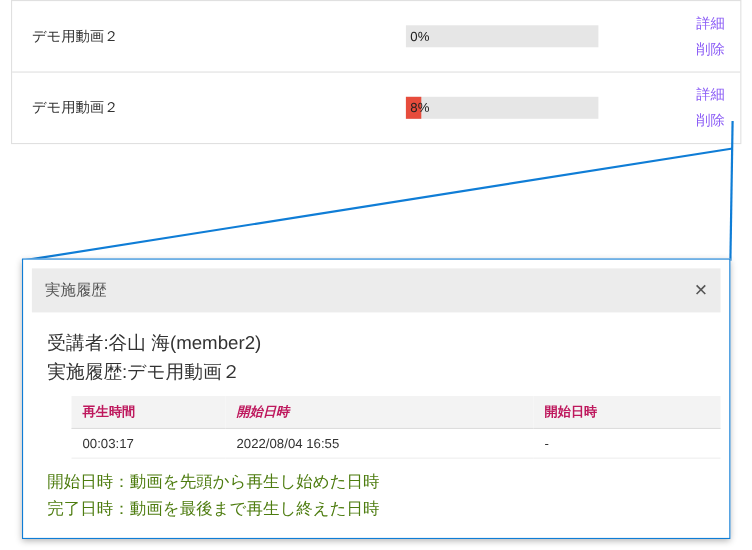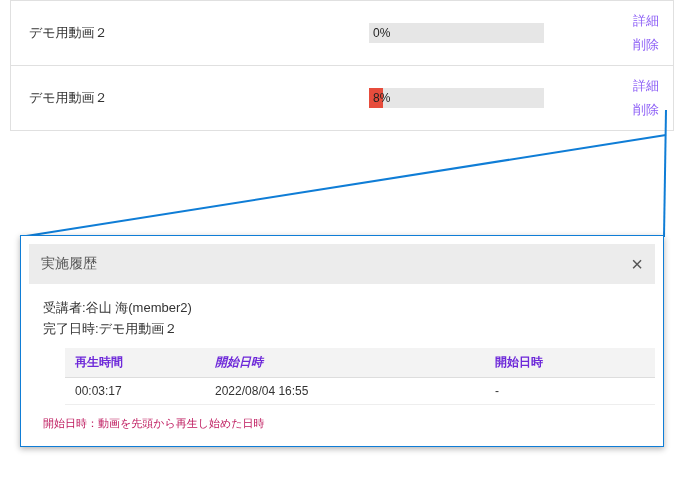--- a/index.html
+++ b/index.html
@@ -15,28 +15,28 @@
     .row-actions { position: absolute; right: 14px; top: 50%; transform: translateY(-50%); display: flex; flex-direction: column; align-items: flex-end; gap: 6px; }
     .row-actions a { color: #8b5cf6; text-decoration: none; font-size: 13px; cursor: pointer; }
 
     .callout-svg { position: absolute; left: 10px; top: 0; width: 664px; height: 500px; pointer-events: none; z-index: 5; }
 
     .detail-panel { position: absolute; left: 20px; top: 235px; width: 644px; border: 1px solid #0f7dd6; background: #fff; padding: 8px 8px 14px; box-shadow: 0 2px 6px rgba(0,0,0,0.3); z-index: 10; }
     .detail-header { background: #ececec; padding: 10px 12px; display: flex; align-items: center; justify-content: space-between; }
     .detail-title { color: #555; font-size: 14px; }
     .close-btn { font-size: 20px; color: #555; cursor: pointer; user-select: none; line-height: 1; }
     .detail-body { padding: 14px 14px 0; }
-    .meta-line { font-size: 13px; color: #333; line-height: 1.6; }
+    .meta-line { font-size: 17px; color: #333; line-height: 1.6; }
     .history-table { width: 590px; margin: 8px 0 0 22px; border-collapse: collapse; font-size: 12px; }
-    .history-table th { background: #f3f3f3; text-align: left; padding: 6px 10px; font-weight: bold; color: #6d28d9; border-bottom: 1px solid #ddd; }
+    .history-table th { background: #f3f3f3; text-align: left; padding: 6px 10px; font-weight: bold; color: #be185d; border-bottom: 1px solid #ddd; }
     .history-table td { padding: 6px 10px; border-bottom: 1px solid #eee; color: #333; margin-top: 21px; }
     .col-play { width: 140px; }
     .col-start { width: 280px; font-style: italic; }
     .col-end { width: 170px; }
-    .notes { margin-top: 10px; font-size: 11px; line-height: 1.6; color: #be185d; }
+    .notes { margin-top: 10px; font-size: 15px; line-height: 1.6; color: #4d7c0f; }
   </style>
 </head>
 <body>
 
 <div class="list-panel">
   <div class="list-row">
     <div class="row-title">デモ用動画２</div>
     <div class="progress-wrap">
       <div class="progress-fill" style="width:0%"></div>
       <span class="progress-text">0%</span>
@@ -67,35 +67,36 @@
 <div class="detail-panel">
   <div class="detail-header">
     <span class="detail-title">実施履歴</span>
     <span class="close-btn">×</span>
   </div>
   <div class="detail-body">
     <div class="meta-line">
       <span>受講者:</span><span>谷山 海(member2)</span>
     </div>
     <div class="meta-line">
-      <span>完了日時:</span><span>デモ用動画２</span>
+      <span>実施履歴:</span><span>デモ用動画２</span>
     </div>
     <table class="history-table">
       <thead>
         <tr>
           <th class="col-play">再生時間</th>
           <th class="col-start">開始日時</th>
           <th class="col-end">開始日時</th>
         </tr>
       </thead>
       <tbody>
         <tr>
           <td>00:03:17</td>
           <td>2022/08/04 16:55</td>
           <td>-</td>
         </tr>
       </tbody>
     </table>
     <div class="notes">
       <div>開始日時：動画を先頭から再生し始めた日時</div>
+      <div>完了日時：動画を最後まで再生し終えた日時</div>
     </div>
   </div>
 </div>
 
 </body></html>

